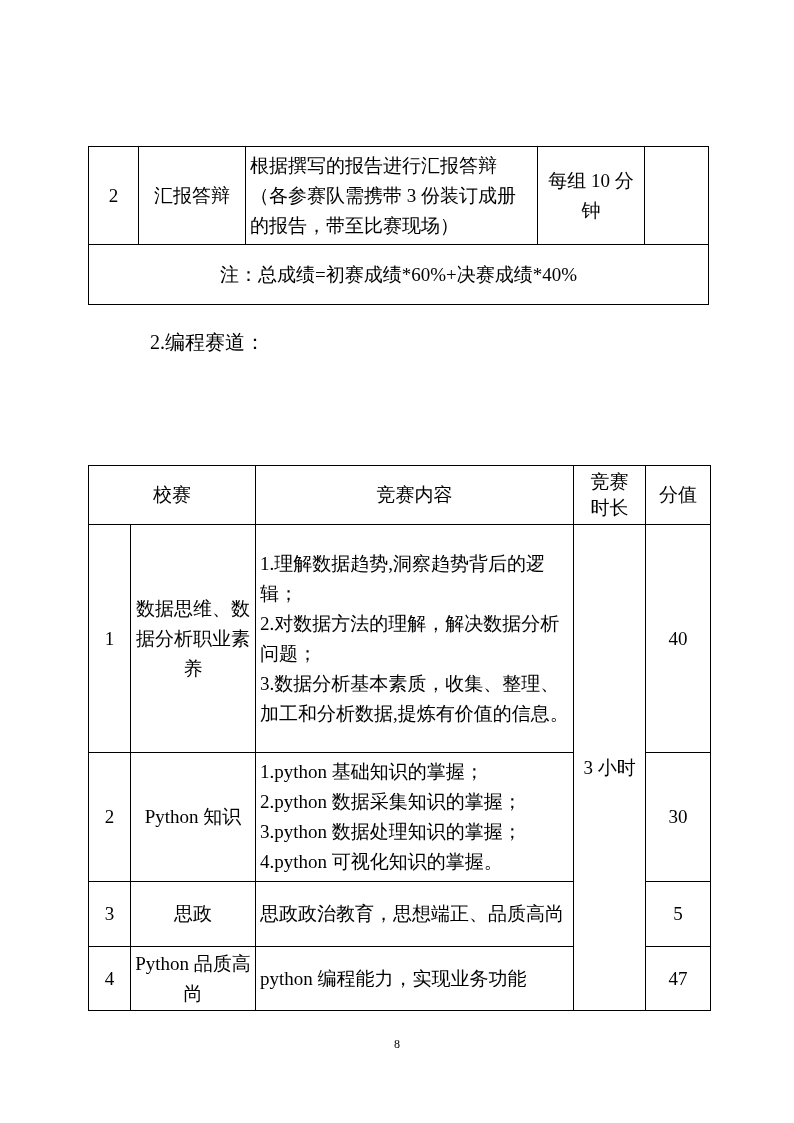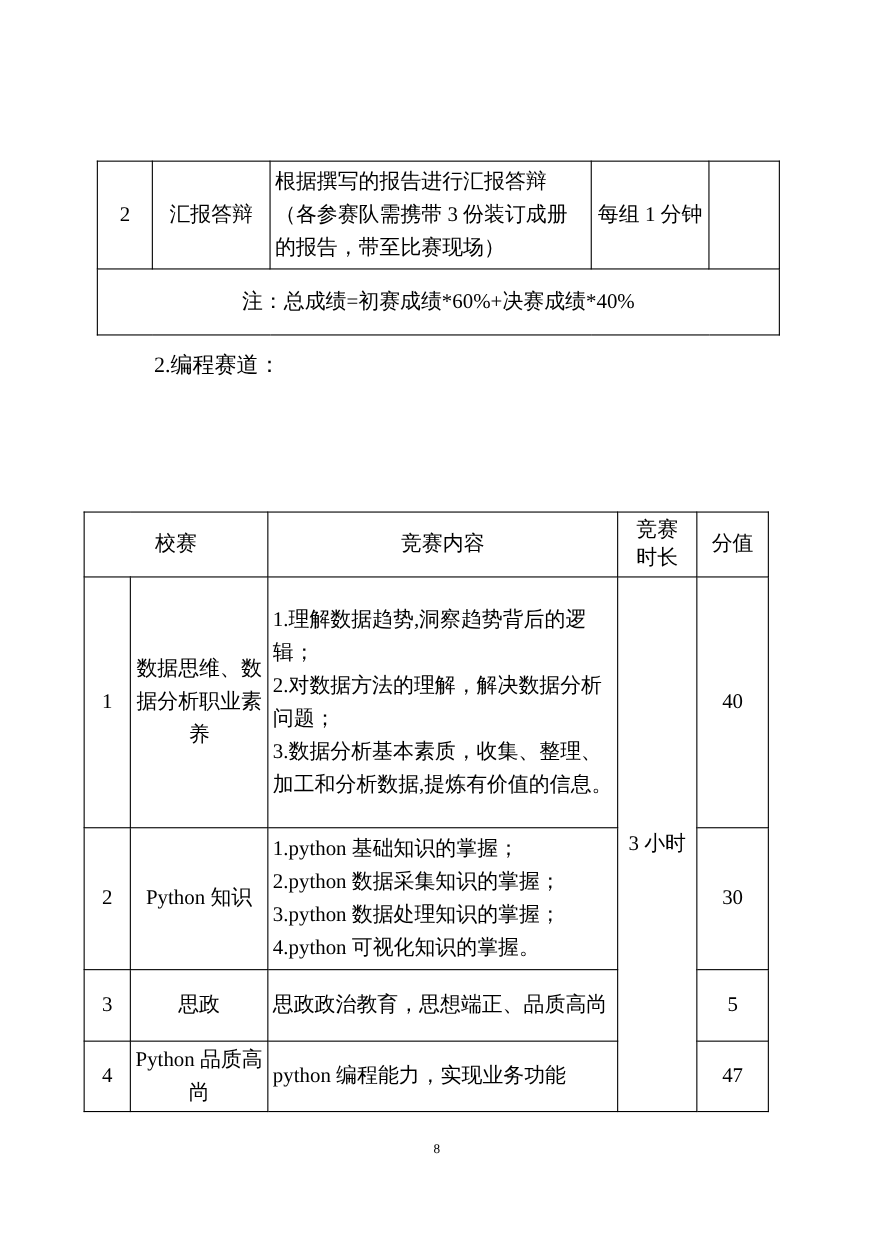--- a/index.html
+++ b/index.html
@@ -14,25 +14,25 @@
      vertical-align:middle;overflow:hidden;}
   .c-center{text-align:center;}
   .c-left{text-align:left;margin-top:24px;}
   .pre{white-space:pre-line;}
   
   .t1{left:88px;top:146px;}
   .t1 .r-main td{height:95px;}
   .t1 .r-note td{height:57px;}
   
   .section{left:88px;top:309px;width:622px;font-size:20px;line-height:38px;}
-  .section p{margin:4px;}
+  .section p{margin:14px;}
   .section .heading{text-indent:2.4em;}
   .section .bodytext{text-align:justify;text-indent:2.4em;}
   
-  .t2{left:76px;top:465px;}
+  .t2{left:88px;top:465px;}
   .t2 .hdr td{height:56px;line-height:26px;}
   .t2 .row1 > .cell{height:225px;}
   .t2 .row2 > .cell{height:126px;}
   .t2 .row3 > .cell{height:62px;}
   .t2 .row4 > .cell{height:61px;}
   .hdr-duration span{display:inline-block;width:2.2em;line-height:26px;}
   .pagenum{left:0;right:0;top:1037px;text-align:center;font-size:12px;}
 </style>
 </head>
 <body>
@@ -45,21 +45,21 @@
         <col style="width:107px">
         <col style="width:292px">
       <col style="width:107px">
         <col style="width:64px">
     </colgroup>
     <tbody>
       <tr class="r-main">
         <td class="c-center">2</td>
         <td class="c-center">汇报答辩</td>
         <td class="c-left">根据撰写的报告进行汇报答辩（各参赛队需携带 3 份装订成册的报告，带至比赛现场）</td>
-        <td class="c-center">每组 1 分钟</td>
+        <td class="c-center">每组 10 分钟</td>
         <td class="c-center"></td>
       </tr>
       <tr class="r-note">
         <td class="c-center" colspan="5">注：总成绩=初赛成绩*60%+决赛成绩*40%</td>
       </tr>
     </tbody>
   </table>
 
   <div class="abs section">
     <p class="heading">2.编程赛道：</p>

